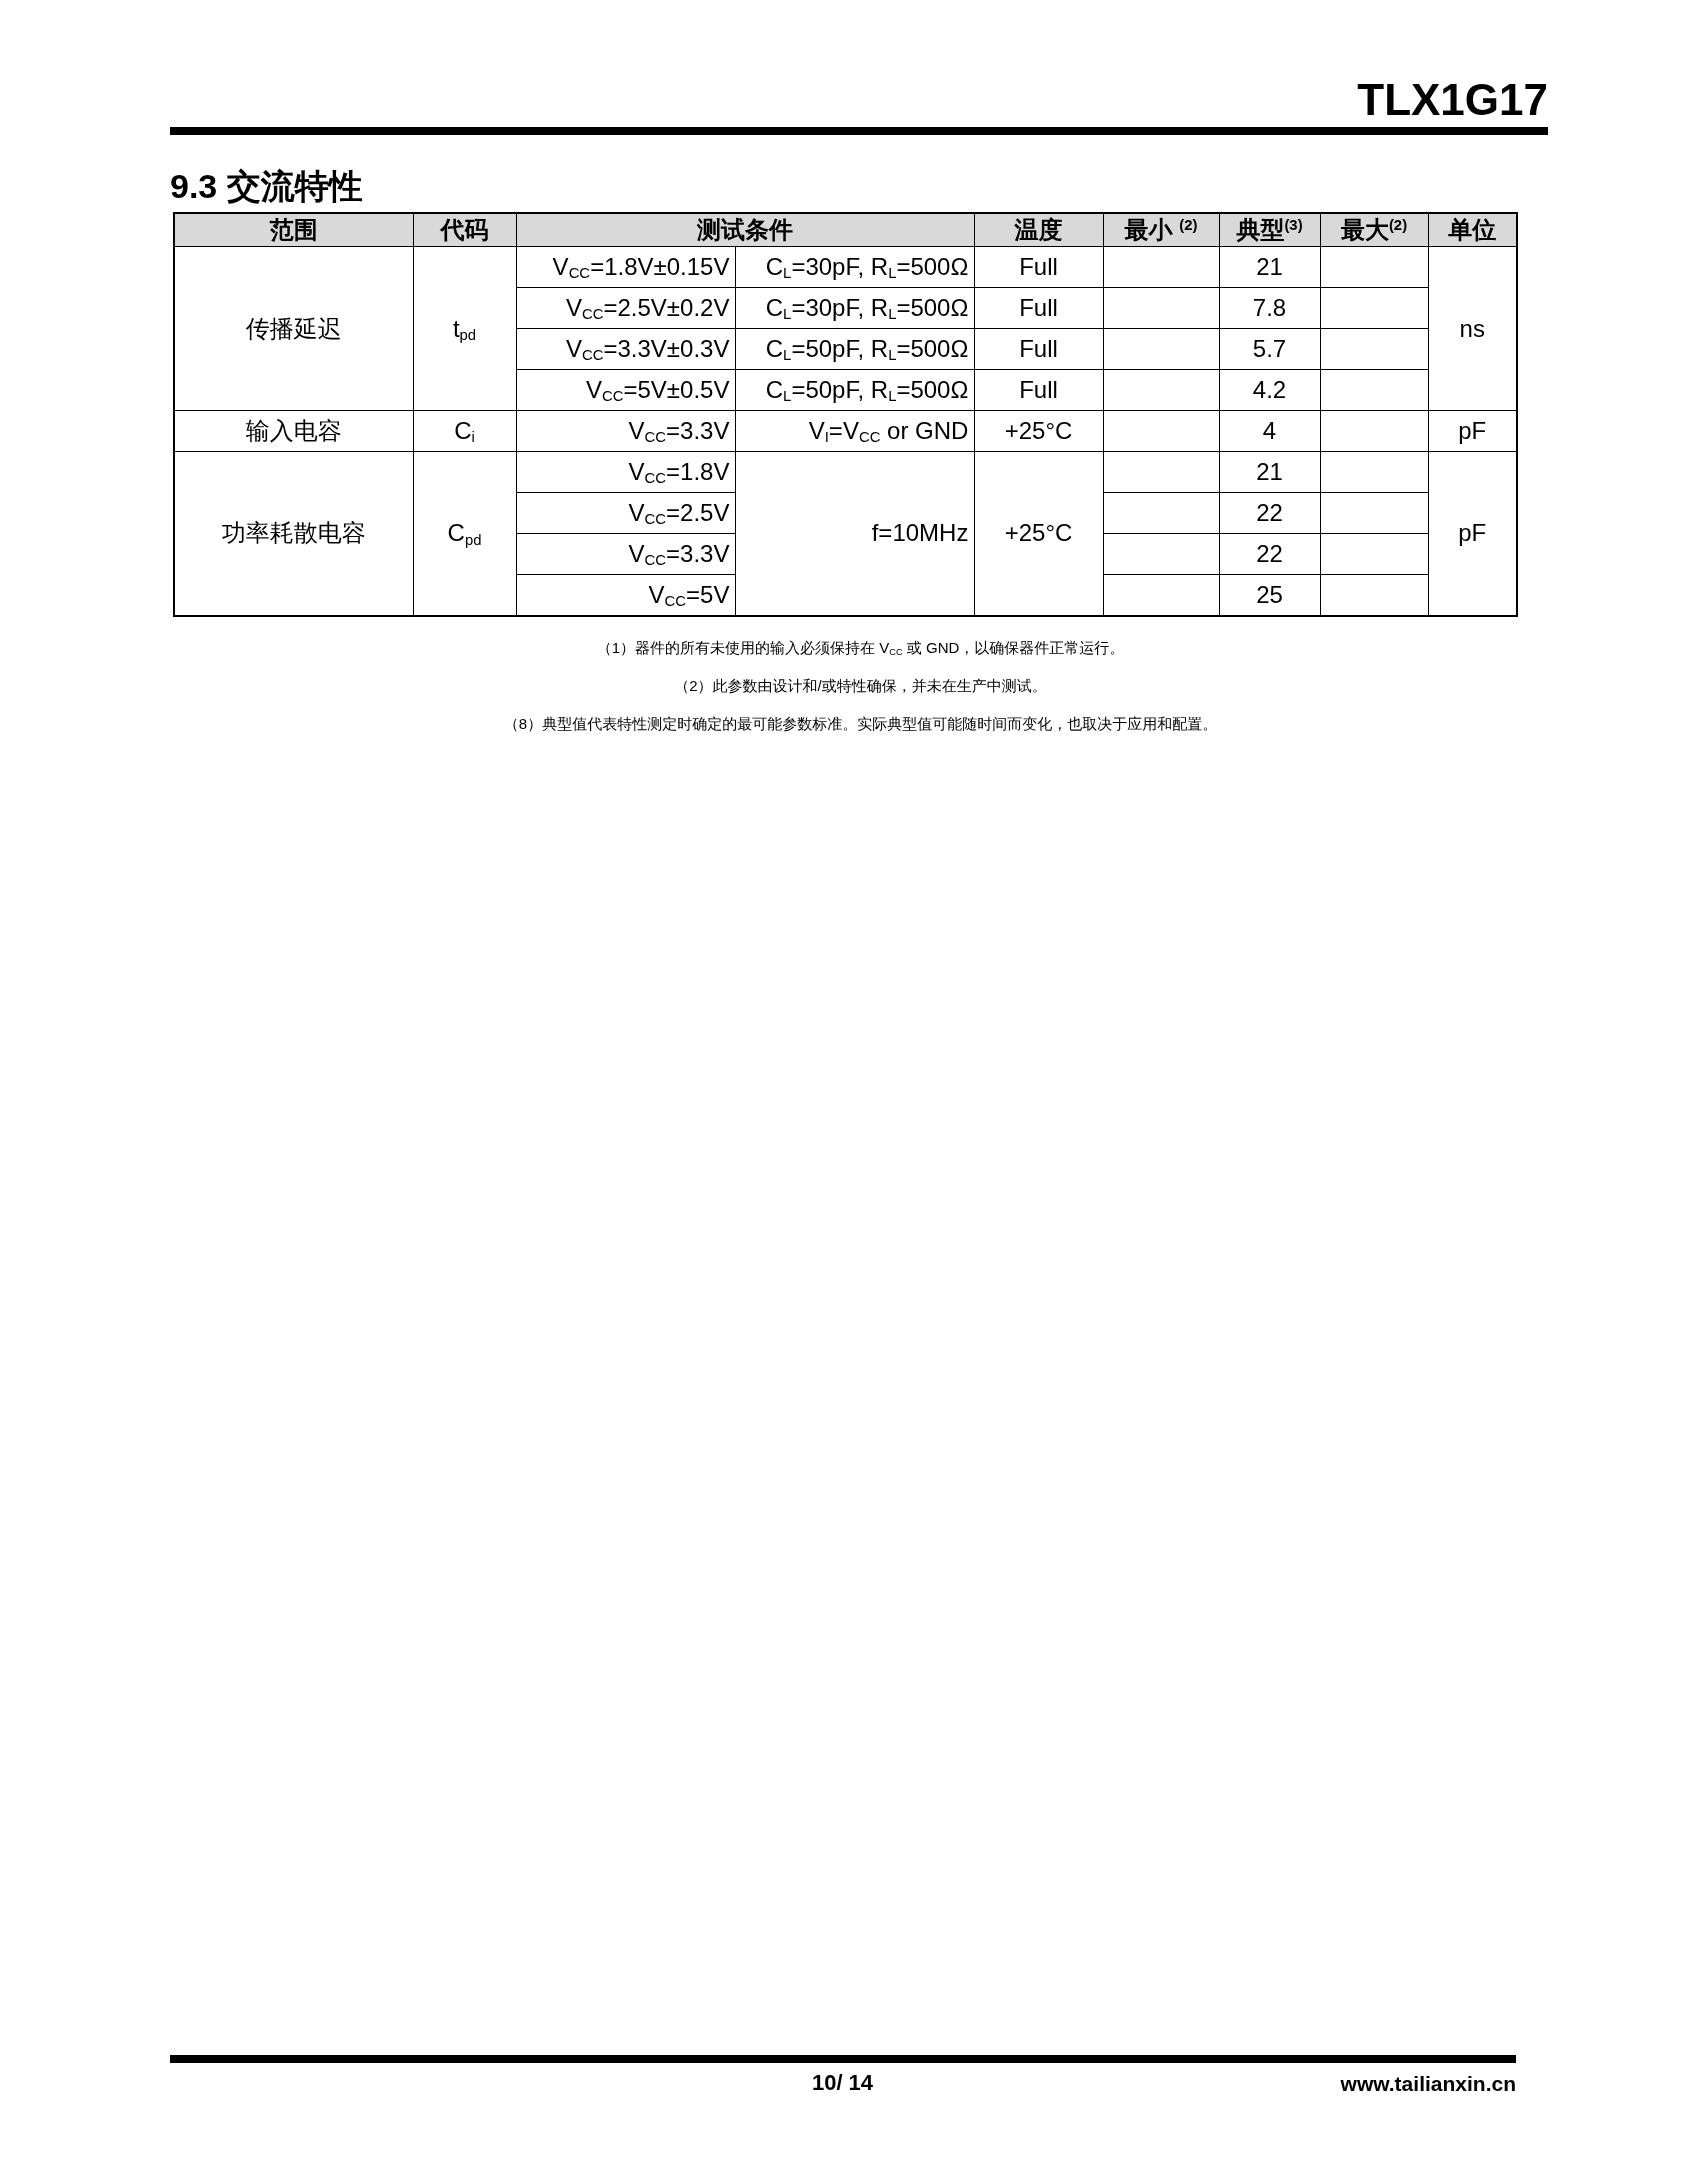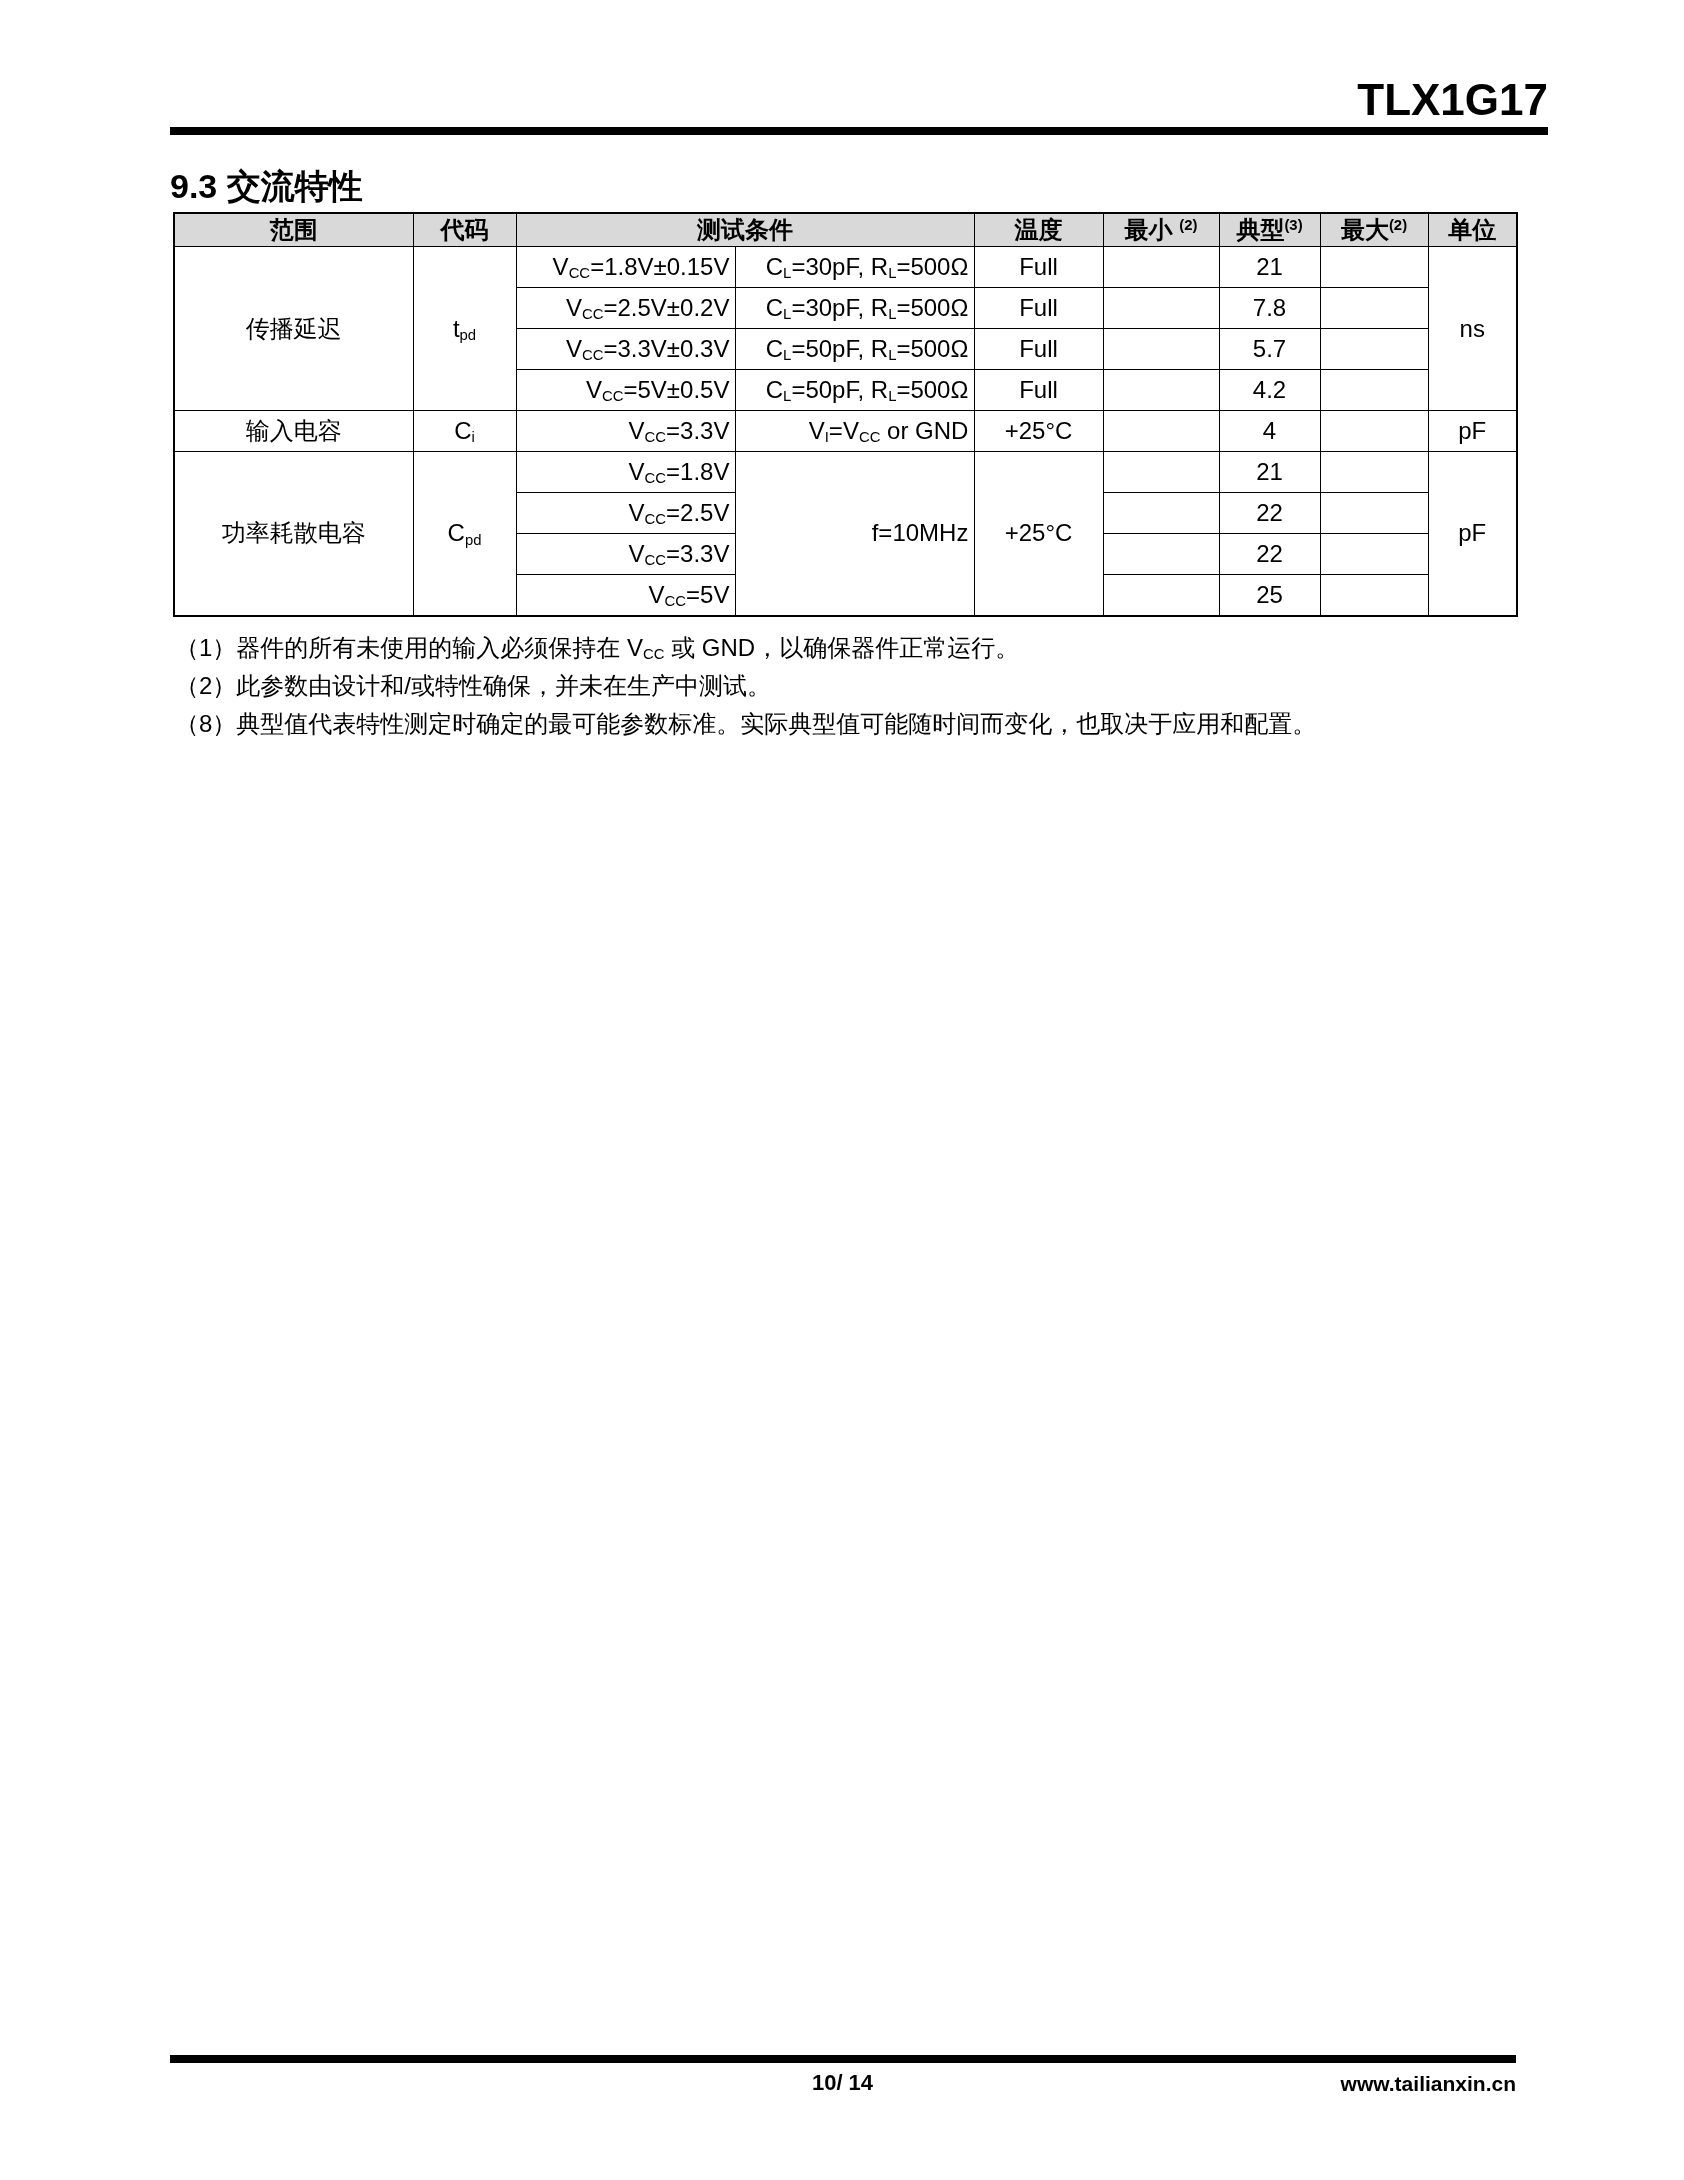--- a/index.html
+++ b/index.html
@@ -51,21 +51,21 @@
     vertical-align: baseline; position: relative; top: 0.22em;
   }
   sup {
     font-size: 0.62em; line-height: 0;
     vertical-align: baseline; position: relative; top: -0.55em;
   }
 
   
   .footnotes {
     position: absolute; left: 175px; top: 629px; width: 1371px;
-    font-size: 24px; line-height: 38px;
+    font-size: 15px; line-height: 38px; text-align: center;
   }
 
   
   .footer-rule {
     position: absolute; left: 170px; width: 1346px; top: 2055px;
     height: 7.7px; background: #000;
   }
   .footer-page {
     position: absolute; left: 0; width: 100%; top: 2070px;
     text-align: center; font-size: 22px; font-weight: bold;

